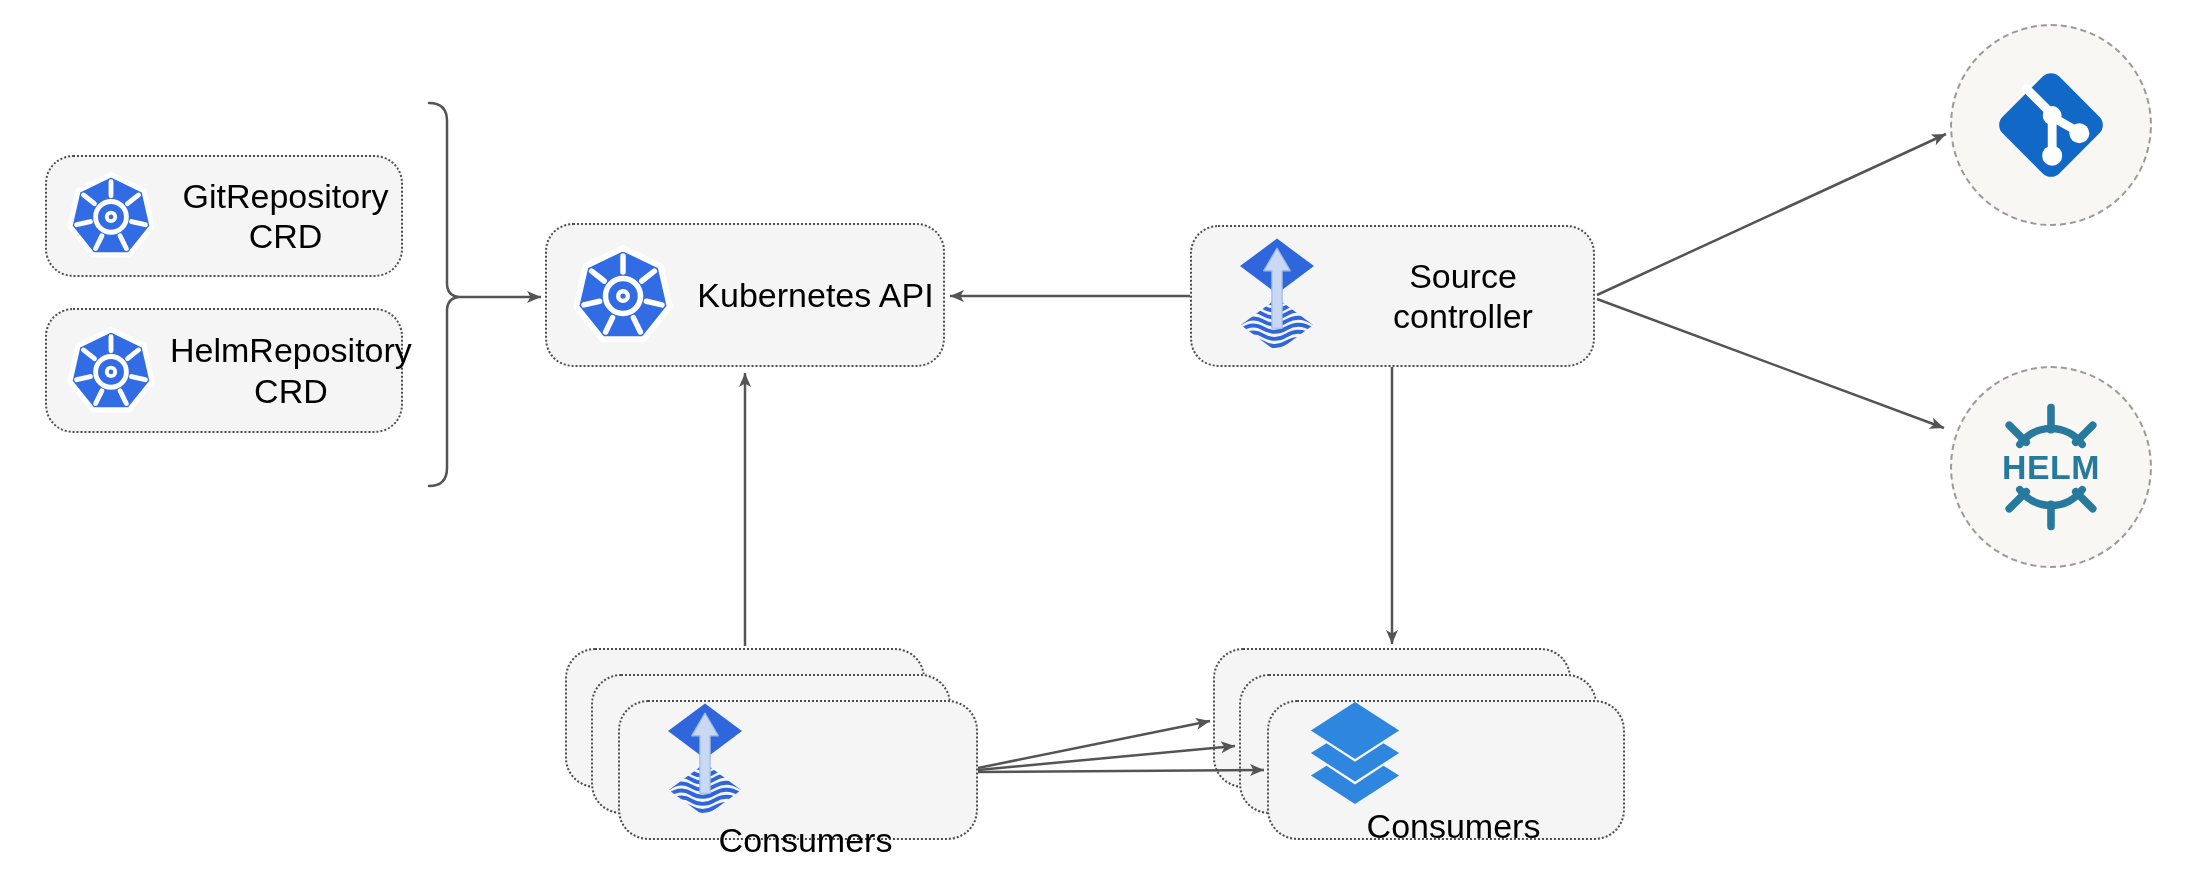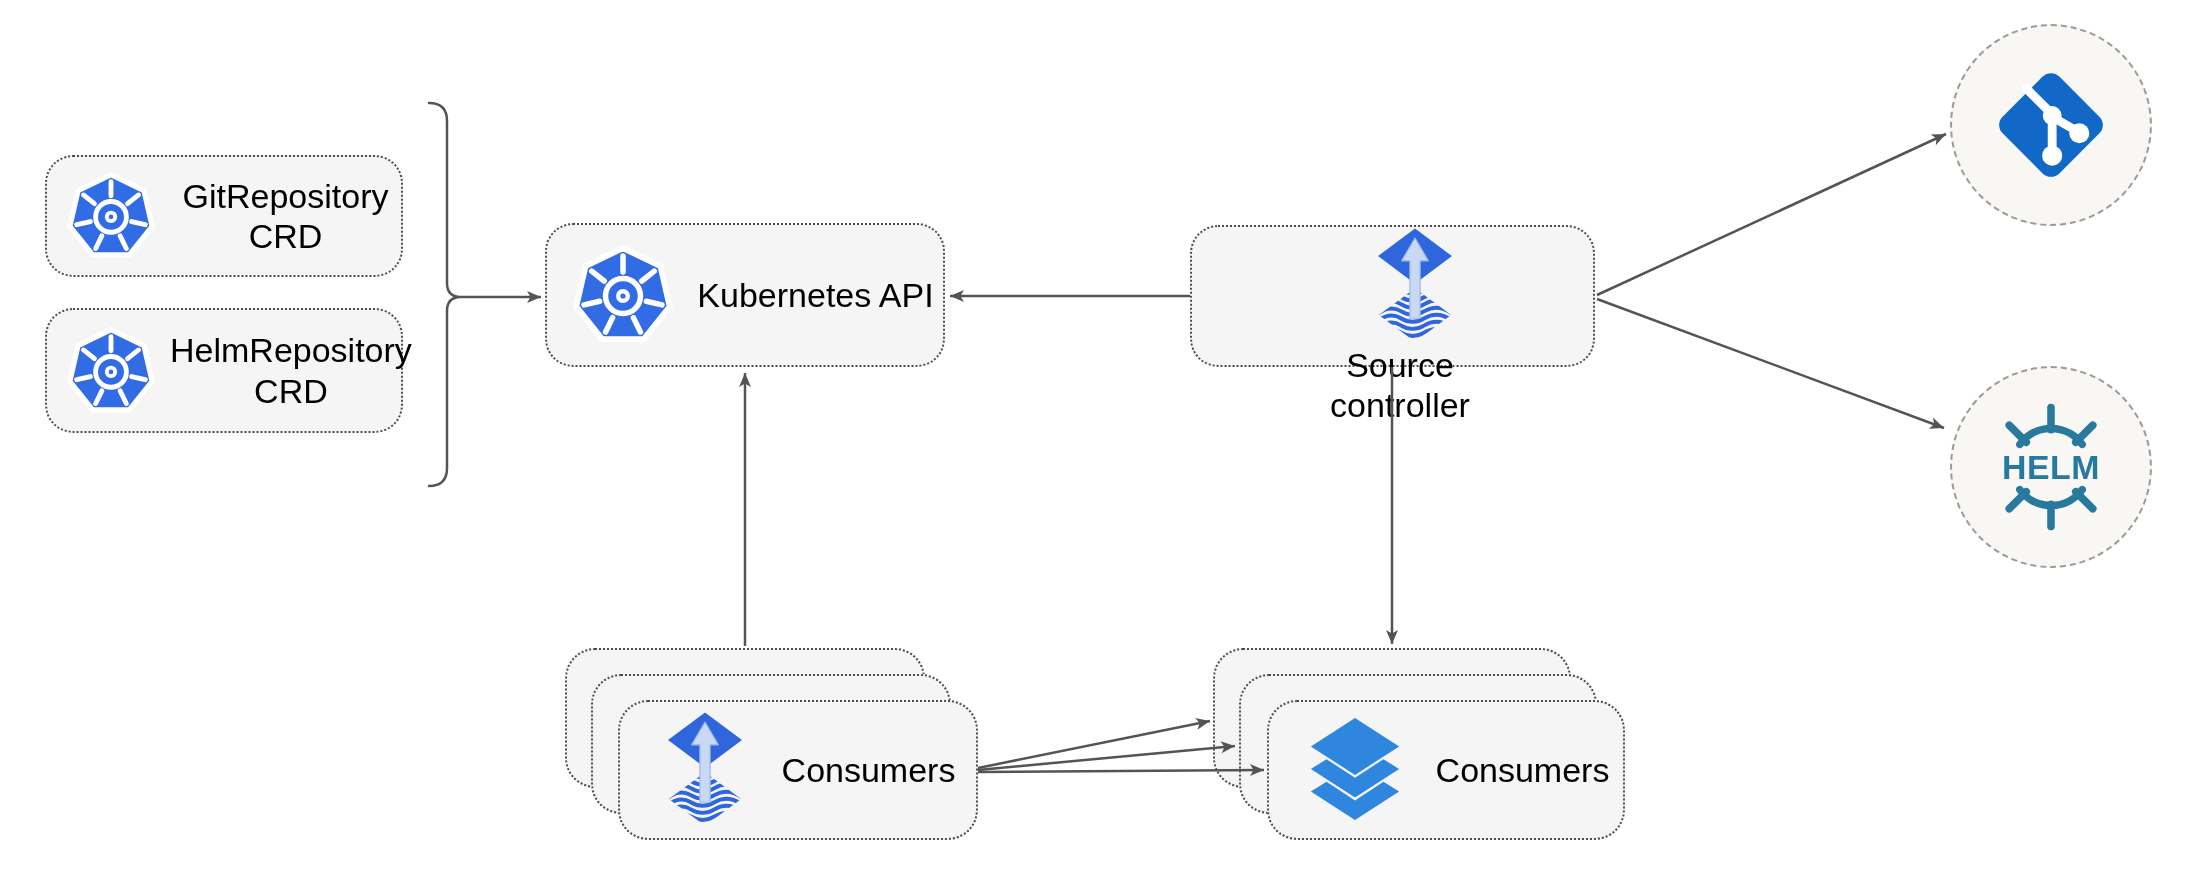--- a/index.html
+++ b/index.html
@@ -16,21 +16,21 @@
   .lbl{
     flex:1;display:flex;align-items:center;justify-content:center;
     font-size:34px;line-height:1.18;text-align:center;
   }
   .txt{display:block;margin-left:15px;}
   .stack{position:absolute;}
   .stack .layer{
     position:absolute;box-sizing:border-box;width:360px;height:140px;
     background:#f5f5f5;border:2px dotted #4d4d4d;border-radius:30px;
   }
-  .stack .front{display:flex;align-items:center;}
+  .stack .front{display:flex;flex-direction:column;}
   .circle-node{
     position:absolute;box-sizing:border-box;width:202px;height:202px;
     background:#f8f7f3;border:2.5px dashed #9a9a9a;border-radius:50%;
     display:flex;align-items:center;justify-content:center;
   }
   
   .icon-k8s-sm{width:88px;height:88px;margin-left:20px;flex:0 0 auto;}
   .icon-k8s-md{width:100px;height:100px;margin-left:26px;flex:0 0 auto;}
   .icon-flux{width:82px;height:118px;margin-left:44px;flex:0 0 auto;}
   .icon-layers{width:104px;height:104px;margin-left:34px;flex:0 0 auto;}
@@ -155,21 +155,21 @@
 
   <div class="node" style="left:45px;top:308px;width:358px;height:125px;">
     <svg class="icon-k8s-sm">
         <use href="#sym-k8s"></use>
       </svg>
     <div class="lbl">
         <span class="txt">HelmRepository CRD</span>
       </div>
   </div>
 
-  <div class="node" style="left:1190px;top:225px;width:405px;height:142px;flex-direction:column;">
+  <div class="node" style="left:1190px;top:225px;width:405px;height:142px;">
     <svg class="icon-flux">
         <use href="#sym-flux"></use>
       </svg>
     <div class="lbl">
         <span class="txt" style="max-width:200px;">Source controller</span>
       </div>
   </div>
 
   <div class="stack" style="left:565px;top:648px;width:413px;height:192px;">
     <div class="layer" style="left:0;top:0;"></div>

